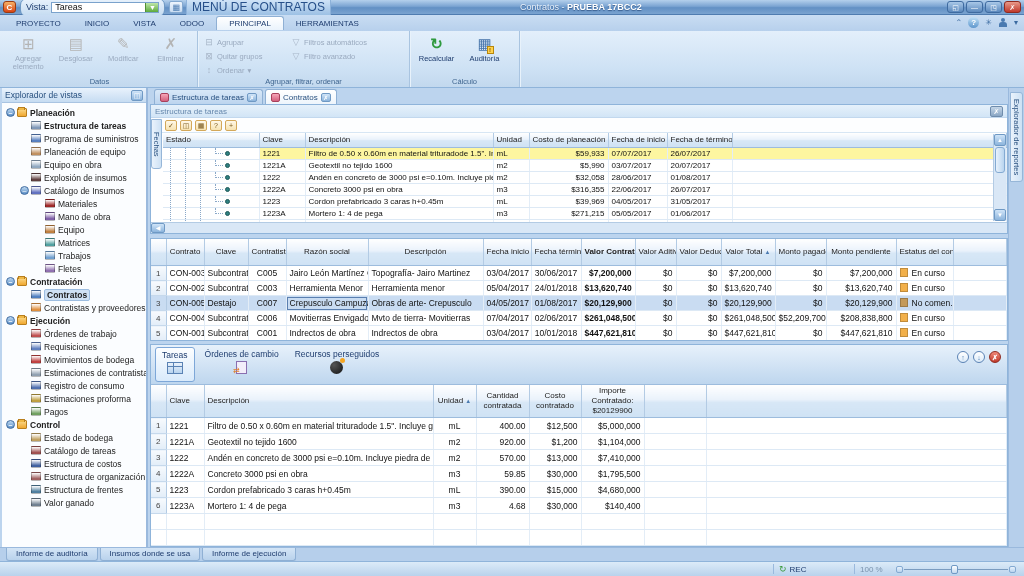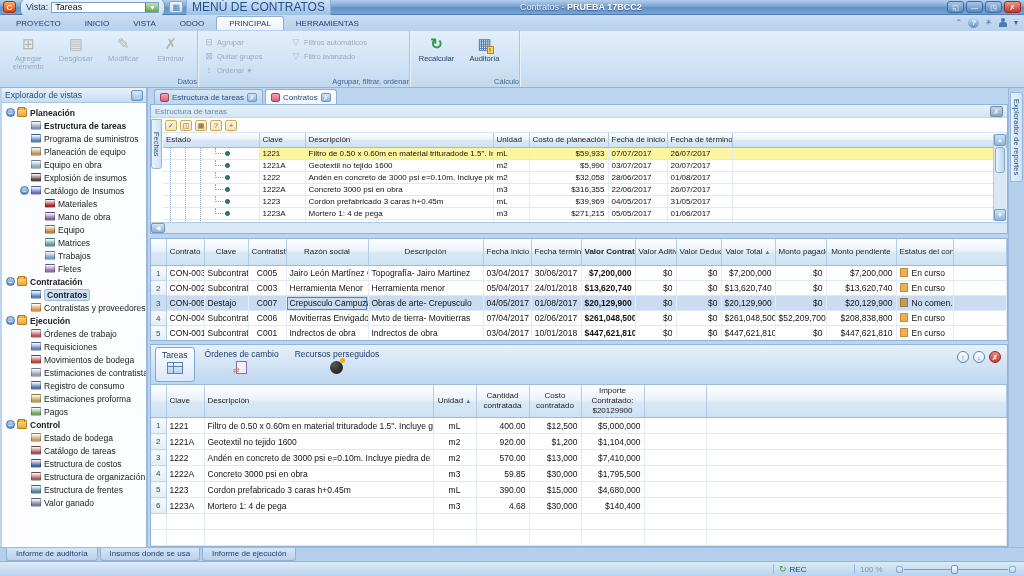--- a/index.html
+++ b/index.html
@@ -32,21 +32,21 @@
   .ric{font-size:8px;color:#3a6aa0;}
   .ric.help{width:11px;height:11px;border-radius:50%;background:linear-gradient(#bfe0f7,#5e96cc);color:#fff;text-align:center;line-height:11px;font-weight:bold;}
   .user-ic{width:10px;height:10px;position:relative;}
   .user-ic::before{content:"";position:absolute;left:3px;top:0;width:4px;height:4px;border-radius:50%;background:#4a7ab0;}
   .user-ic::after{content:"";position:absolute;left:1px;top:4px;width:8px;height:5px;border-radius:3px 3px 0 0;background:#4a7ab0;}
 
   
   .ribbonbody{height:57px;background:linear-gradient(#e3effb,#cde1f4 70%,#c2d8ee);border-bottom:1px solid #8fb4da;display:flex;padding-left:2px;}
   .rgroup{display:flex;flex-direction:column;border-right:1px solid #a9c4e0;box-shadow:1px 0 0 #e8f2fb;}
   .rgroup .rbody{flex:1;display:flex;align-items:stretch;padding:2px 3px 0 3px;gap:1px;}
-  .rgroup .rlabel{height:11px;text-align:right;font-size:7.5px;color:#3f658f;line-height:11px;}
+  .rgroup .rlabel{height:11px;text-align:center;font-size:7.5px;color:#3f658f;line-height:11px;}
   .bigbtn{width:47px;display:flex;flex-direction:column;align-items:center;padding-top:2px;border-radius:3px;}
   .bigbtn .bic{font-size:15px;line-height:18px;height:20px;}
   .bigbtn .blabel{font-size:7.5px;text-align:center;line-height:8px;color:#1e3c6e;}
   .bigbtn.disabled .blabel{color:#9aaabf;}
   .bigbtn.disabled .bic{color:#a8b6c8;filter:grayscale(1);}
   .smallcol{display:flex;flex-direction:column;justify-content:flex-start;gap:2px;padding-top:3px;}
   .smallbtn{display:flex;align-items:center;gap:3px;font-size:7.5px;color:#9aaabf;height:12px;padding:0 3px;}
   .smallbtn .sic{font-size:9px;color:#a8b6c8;width:10px;text-align:center;}
   .auditicon{position:relative;}
   .auditicon-mark{position:absolute;right:-2px;bottom:1px;width:7px;height:8px;background:#ffd34d;border:1px solid #b8860b;color:#7a4a00;font-size:6px;line-height:7px;text-align:center;font-weight:bold;}

